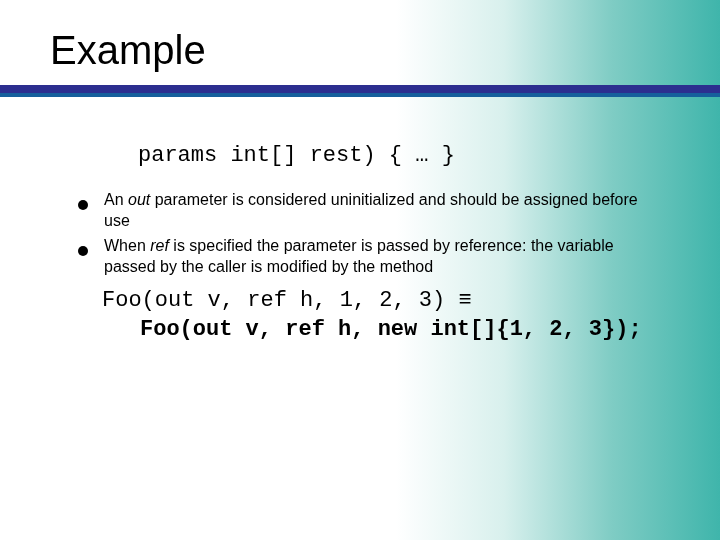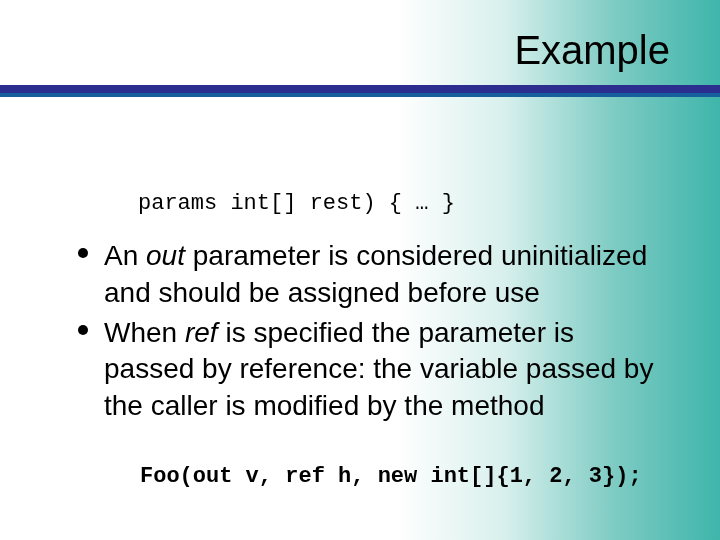--- a/index.html
+++ b/index.html
@@ -13,21 +13,20 @@
   }
   .slide {
     padding: 20px 50px 0 50px;
   }
   .title {
     font-size: 40px;
     font-weight: normal;
     color: #000;
     margin-bottom: 8px;
     margin-top: 8px;
-    text-align: right;
   }
   .title-underline {
     position: relative;
     height: 12px;
     margin-left: -50px;
     margin-right: -50px;
   }
   .title-underline .bar1 {
     position: absolute;
     left: 0;
@@ -48,28 +47,28 @@
     padding: 20px 10px 0 50px;
   }
   .code-block {
     font-family: "Courier New", Courier, monospace;
     font-size: 22px;
     line-height: 1.3;
     color: #000;
     margin-bottom: 20px;
     white-space: pre;
   }
-  .code-block .indent1 { padding-left: 38px; display: block; margin-top: 48px; }
+  .code-block .indent1 { padding-left: 38px; display: block; }
   .bullets {
     list-style: none;
     margin-left: -28px;
   }
   .bullets li {
     position: relative;
-    font-size: 28px;
+    font-size: 16px;
     line-height: 1.3;
     color: #000;
     padding-left: 32px;
     margin-bottom: 4px;
   }
   .bullets li::before {
     content: "";
     position: absolute;
     left: 6px;
     top: 10px;
@@ -101,16 +100,16 @@
   </div>
   <div class="content">
     <div class="code-block">
 <span class="indent1">params int[] rest) { … }</span></div>
 
     <ul class="bullets">
       <li><span>An </span><span class="it">out</span><span> parameter is considered uninitialized and should be assigned before use</span></li>
       <li><span>When </span><span class="it">ref</span><span> is specified the parameter is passed by reference: the variable passed by the caller is modified by the method</span></li>
     </ul>
 
-    <div class="code-block2">
+    <div class="code-block2"><span>Foo(out v, ref h, 1, 2, 3) ≡</span>
 <span class="indent2">Foo(out v, ref h, new int[]{1, 2, 3});</span></div>
   </div>
 </div>
 
 </body></html>

